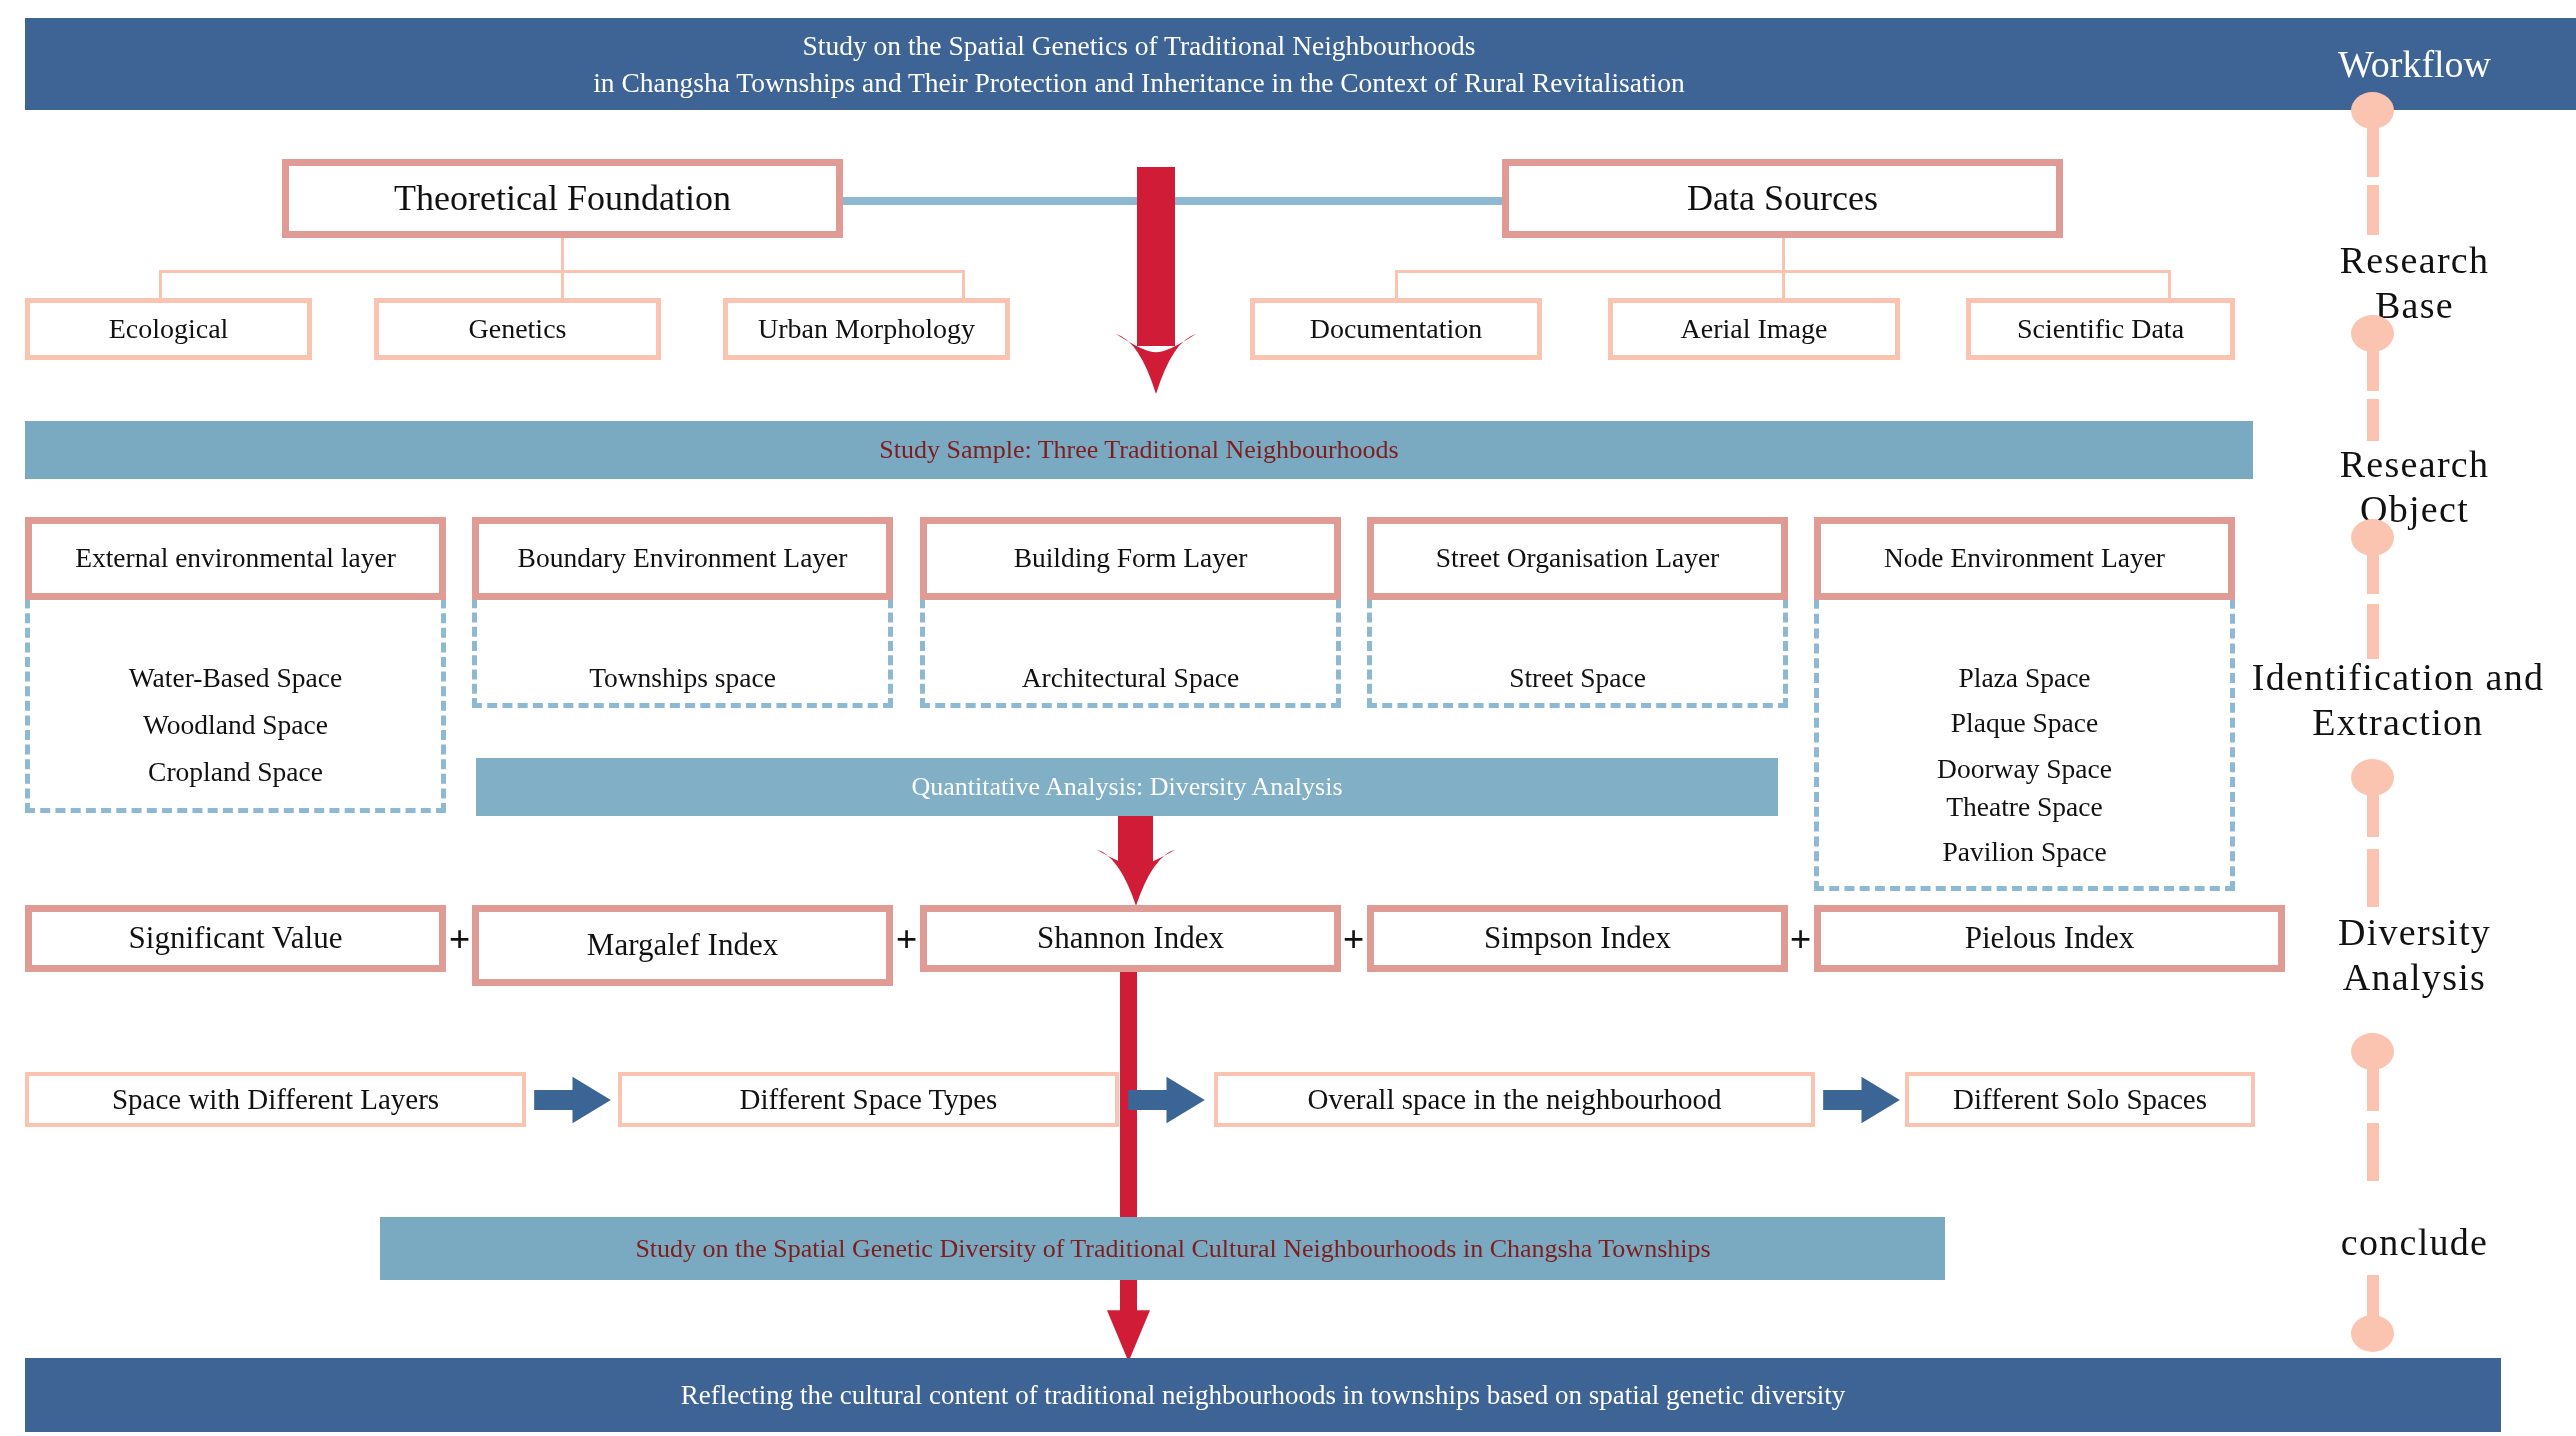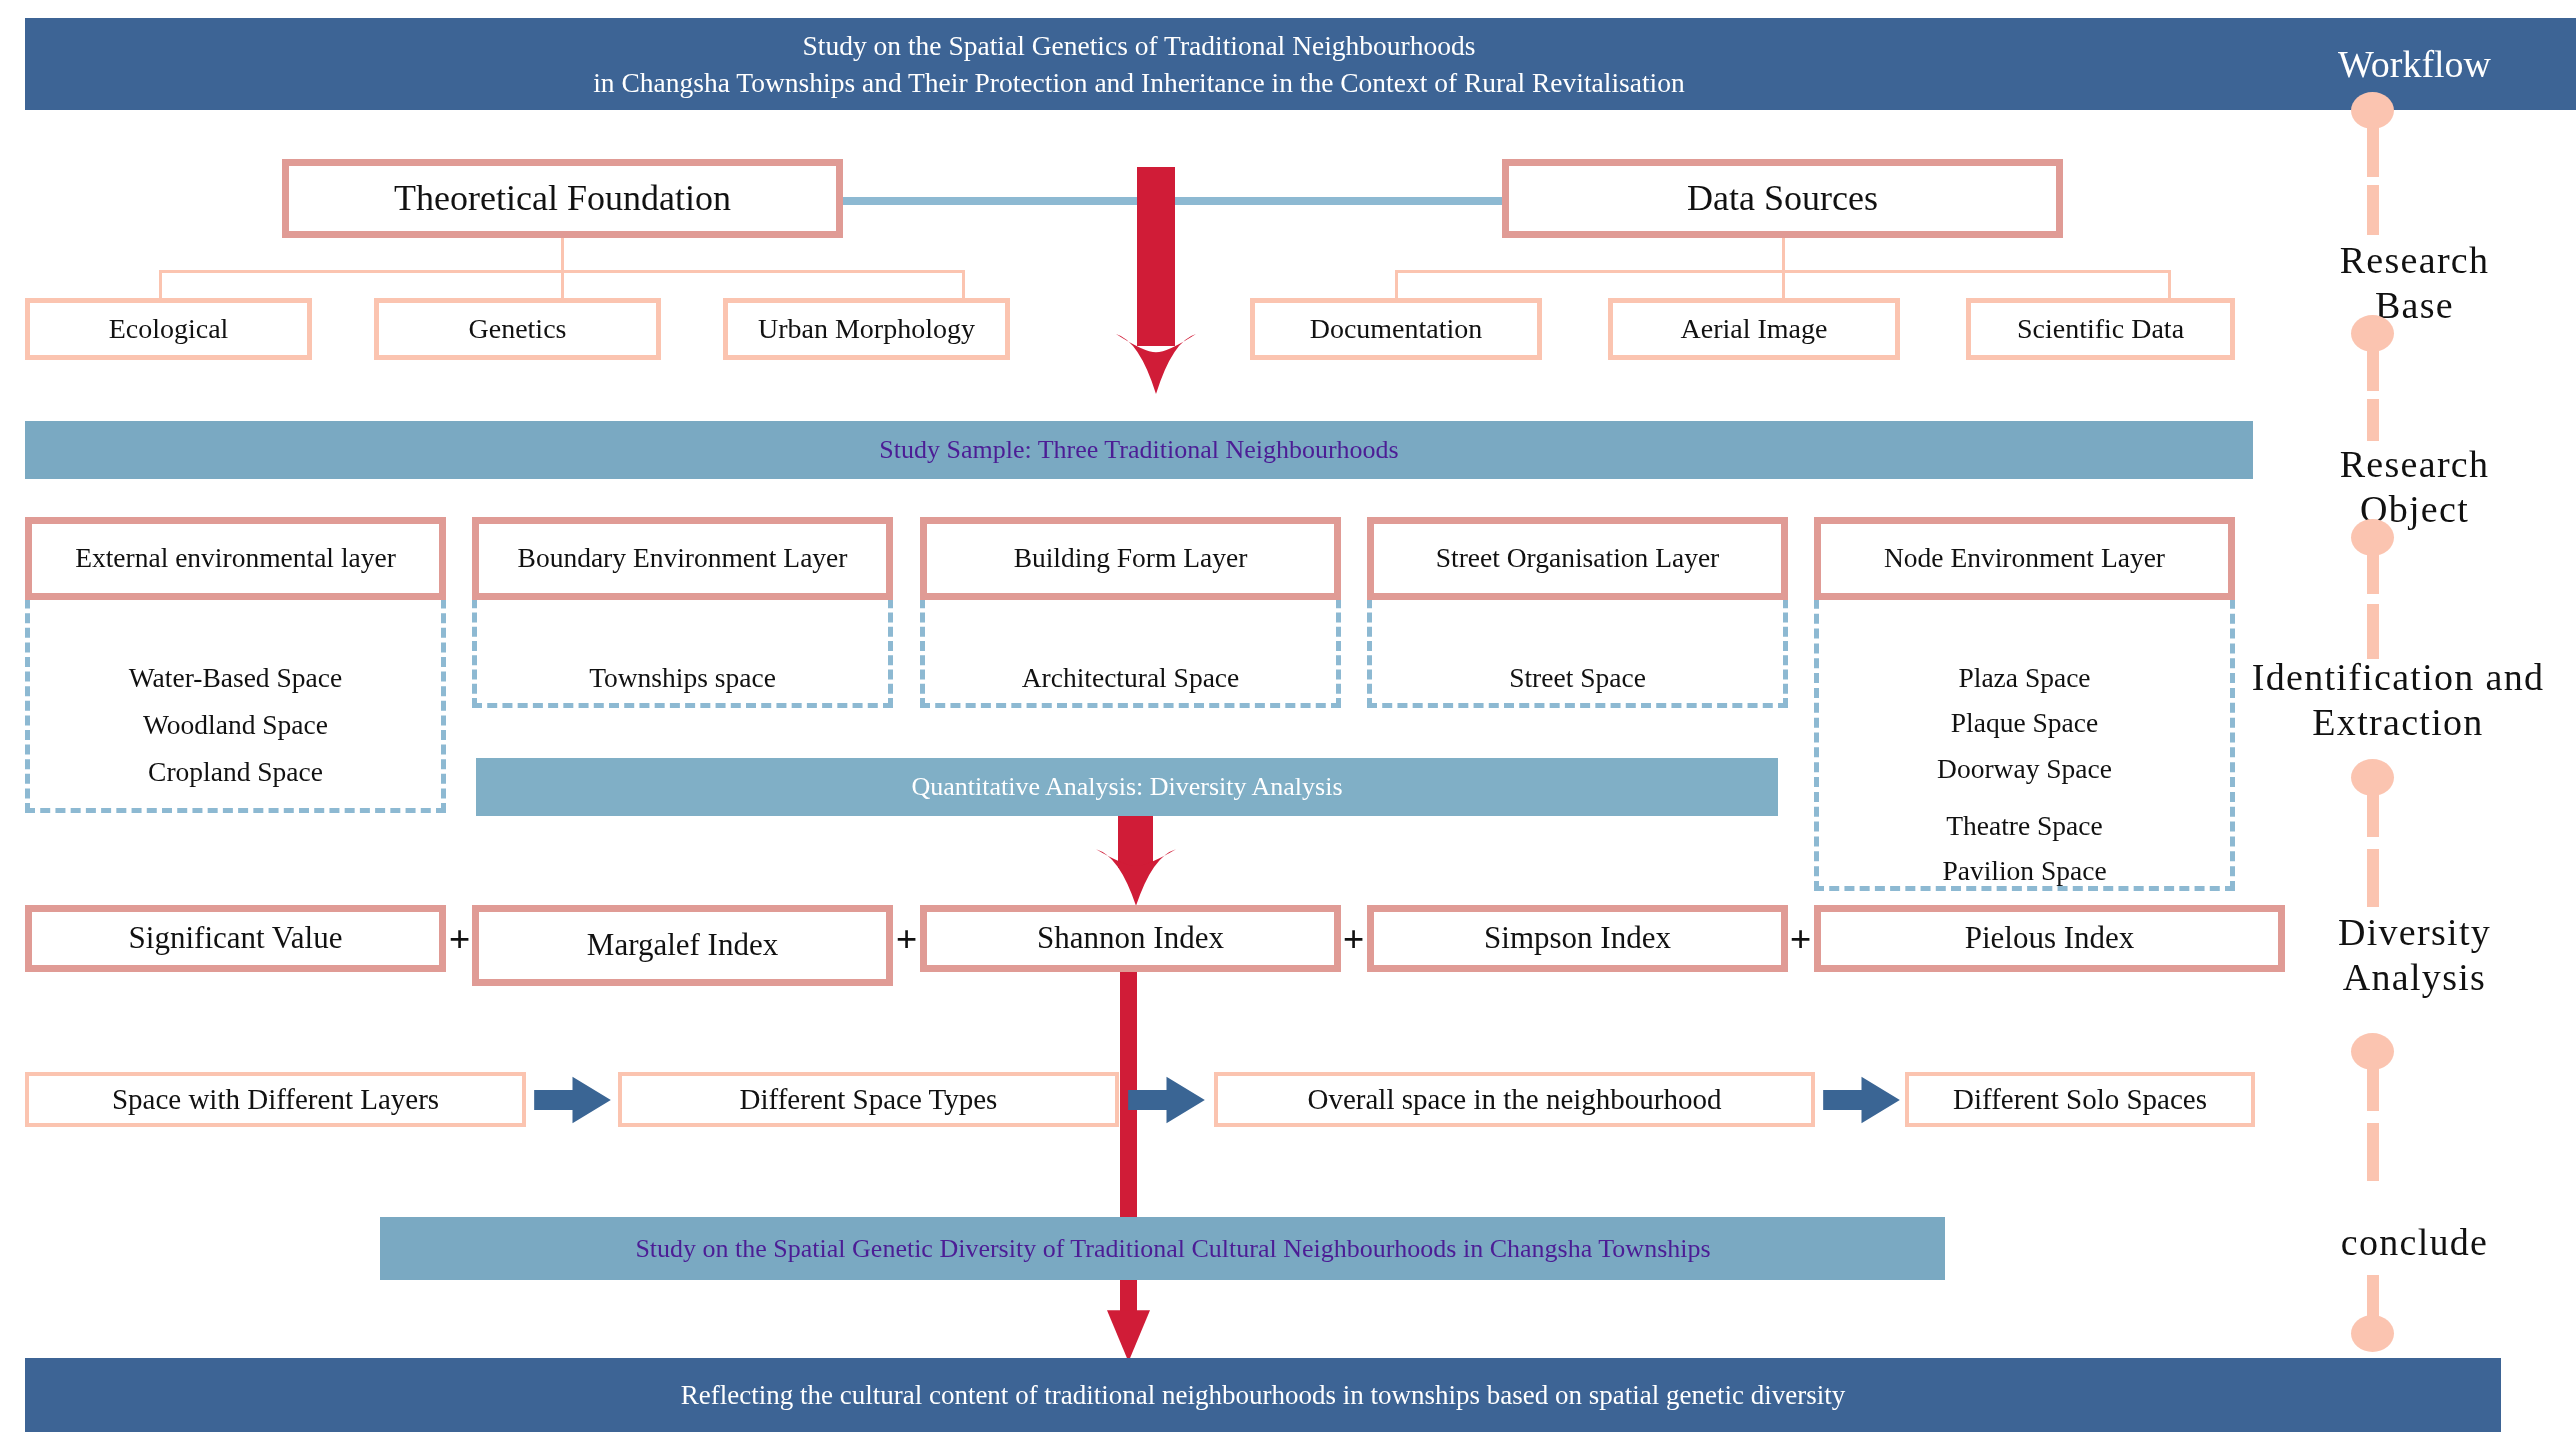--- a/index.html
+++ b/index.html
@@ -12,21 +12,21 @@
   
   .abs{position:absolute;box-sizing:border-box;}
 
   
   .banner{
     background:#3d6495;color:#ffffff;
     display:flex;align-items:center;justify-content:center;
     text-align:center;line-height:1.35;
   }
   .bar-light{
-    background:#7aa9c2;color:#4c1d95;
+    background:#7aa9c2;color:#7f1d1d;
     display:flex;align-items:center;justify-content:center;text-align:center;
   }
   .bar-light2{
     background:#80afc6;color:#ffffff;
     display:flex;align-items:center;justify-content:center;text-align:center;
   }
 
   
   .box-strong{
     border:7.5px solid #e09b95;background:#ffffff;
@@ -165,21 +165,21 @@
   <div class="abs dash-box" style="left:1367px;top:584px;width:421px;height:124px;padding-top:73px;font-size:27.5px;">
     <span>Street Space</span>
   </div>
   <div class="abs box-strong" style="left:1367px;top:517px;width:421px;height:83px;font-size:27.5px;">
     <span>Street Organisation Layer</span>
   </div>
 
   <div class="abs dash-box" style="left:1814px;top:584px;width:421px;height:307px;padding-top:73px;font-size:27.5px;">
     <span style="margin-bottom:13.4px;">Plaza Space</span>
     <span style="margin-bottom:13.4px;">Plaque Space</span>
-    <span style="margin-bottom:25px;">Doorway Space</span>
+    <span style="margin-bottom:6px;">Doorway Space</span>
     <span style="margin-bottom:13.4px;">Theatre Space</span>
     <span>Pavilion Space</span>
   </div>
   <div class="abs box-strong" style="left:1814px;top:517px;width:421px;height:83px;font-size:27.5px;">
     <span>Node Environment Layer</span>
   </div>
 
   <div class="abs bar-light2" style="left:476px;top:758px;width:1302px;height:58px;font-size:26px;">
     <span>Quantitative Analysis: Diversity Analysis</span>
   </div>

